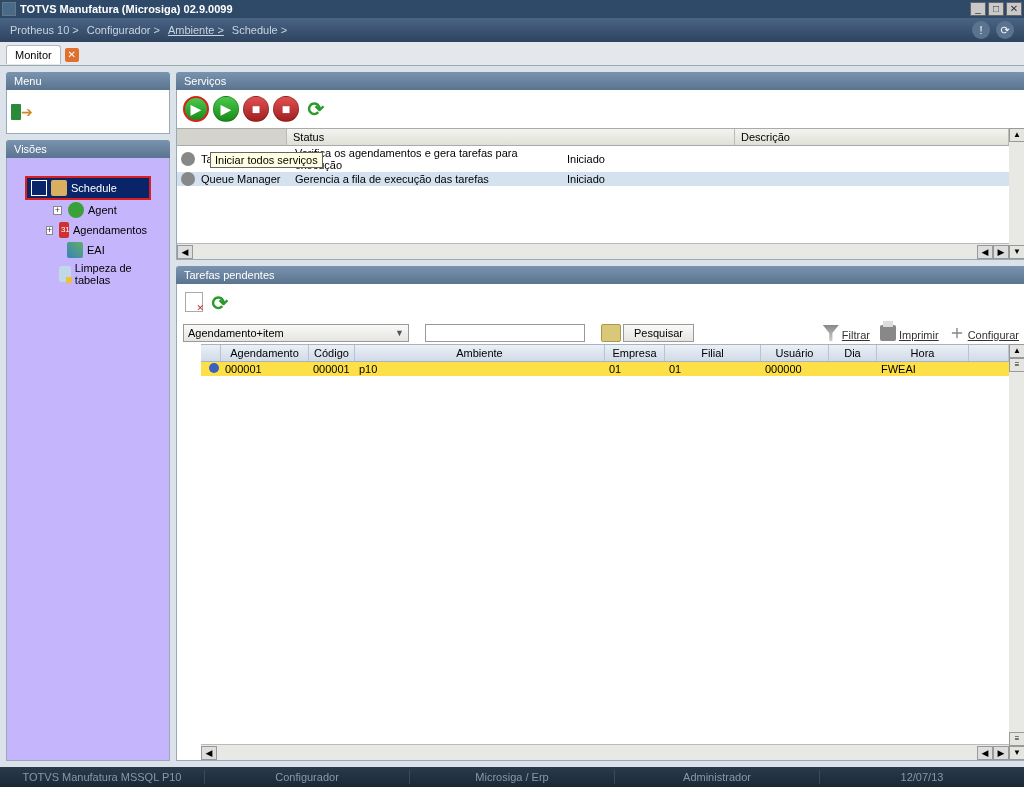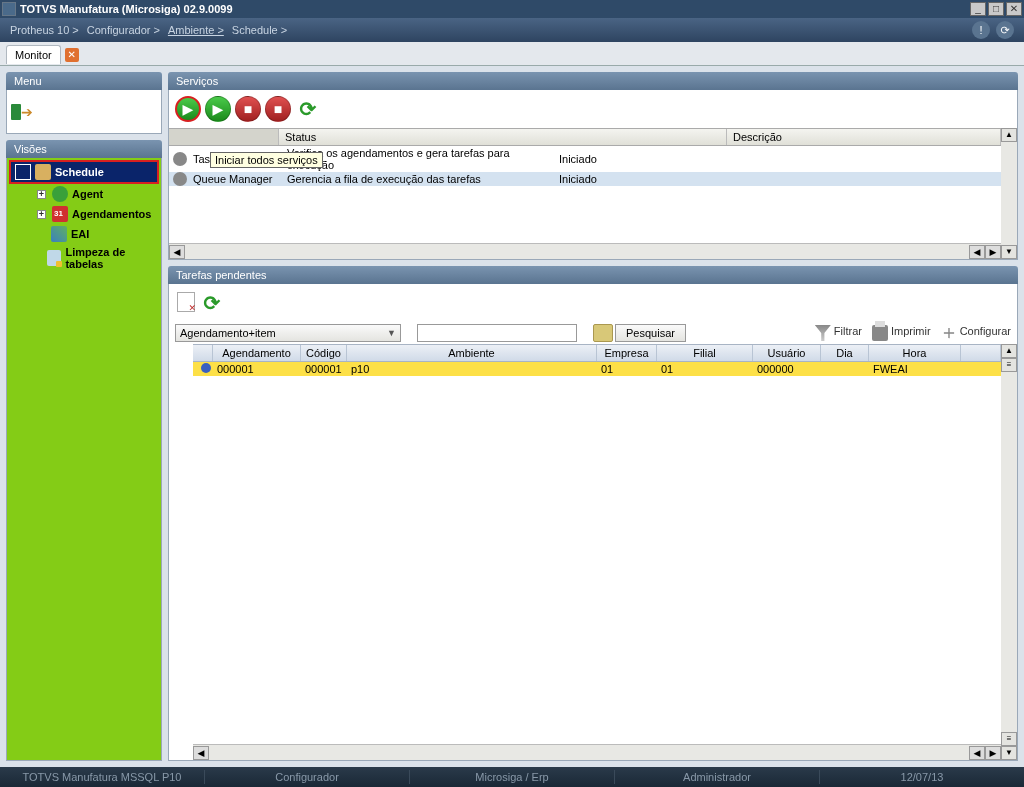--- a/index.html
+++ b/index.html
@@ -31,21 +31,21 @@
 .panel { background: #fff; border: 1px solid #9aa8b8; border-top:none; }
 
 
 .leftcol { width: 164px; display:flex; flex-direction:column; }
 .menu-panel { margin-bottom: 6px; }
 .menu-body { height: 44px; display:flex; align-items:center; padding:4px;}
 .exit-icon { width:28px; height:20px; display:inline-block; position:relative; }
 .exit-icon::before { content:""; position:absolute; width:10px; height:16px; background:#2a8a3a; left:0; top:2px; border-radius:1px;}
 .exit-icon::after { content:"➔"; position:absolute; left:10px; top:2px; color:#cc8a2a; font-size:14px;}
 
-.visoes-body { background:#84cc16; border:1px solid #9aa8b8; border-top:none; flex:1; padding:2px;font-weight:bold;}
+.visoes-body { background:#c4b5fd; border:1px solid #9aa8b8; border-top:none; flex:1; padding:18px;}
 
 .tree-item { display:flex; align-items:center; padding:2px 4px; gap:4px; cursor:pointer; }
 .tree-item.selected { background:#0a246a; color:#fff; border:2px solid #d82020; }
 .tree-indent { display:inline-block; }
 .expander { width:9px; height:9px; border:1px solid #888; display:inline-flex; align-items:center; justify-content:center; font-size:9px; line-height:7px; margin-right:2px; color:#333; background:#fff;}
 .tree-icon { width:16px; height:16px; display:inline-block; }
 .ico-schedule-sq { background:#0a246a; border:1px solid #fff;}
 .ico-folder { background:#d8b060; border-radius:2px;}
 .ico-agent { background:#3aa03a; border-radius:50%;}
 .ico-agend { background:#d03030; border-radius:2px; position:relative;}
@@ -92,21 +92,21 @@
 
 .searchbar { display:flex; align-items:center; gap:16px; padding:2px 6px;}
 .combo { border:1px solid #999; background:linear-gradient(#fafafa,#e4e4e0); padding:2px 4px; width:226px; display:flex; align-items:center; justify-content:space-between; cursor:pointer;}
 .combo .arrow{font-size:9px;color:#555;}
 .searchinput { border:1px solid #999; padding:2px 4px; width:160px; background:#fff;}
 .searchbtn-wrap{display:flex;align-items:center;gap:2px;}
 .binoc{width:20px;height:18px;background:#d8c878;border:1px solid #aa9850;border-radius:2px;display:inline-block;}
 .pesqbtn{border:1px solid #999;background:linear-gradient(#fafafa,#e4e4e0);padding:2px 10px;cursor:pointer;}
 
 .rightactions{margin-left:auto;display:flex;gap:10px;align-items:center;}
-.action{display:flex;align-items:flex-start;gap:3px;cursor:pointer;color:#333;}
+.action{display:flex;align-items:flex-end;gap:3px;cursor:pointer;color:#333;text-decoration:underline;}
 .aicon{width:16px;height:16px;display:inline-block;}
 .aicon.filter{background:linear-gradient(#888,#ccc);clip-path:polygon(0 0,100% 0,60% 50%,60% 100%,40% 100%,40% 50%);}
 .aicon.print{background:#888;border-radius:2px;position:relative;}
 .aicon.print::before{content:"";position:absolute;width:10px;height:6px;background:#ddd;top:-4px;left:3px;}
 .aicon.config{background:transparent;position:relative;}
 .aicon.config::before{content:"✕";position:absolute;color:#888;font-size:14px;transform:rotate(45deg);left:2px;}
 
 .tgrid-header{display:flex;background:linear-gradient(#ecf0f6,#d0dae8);border-top:1px solid #a8b4c4;border-bottom:1px solid #a8b4c4;}
 .tgh{padding:2px 4px;border-right:1px solid #b8c4d4;text-align:center;}
 .tc0{width:20px;}.tc1{width:88px;}.tc2{width:46px;}.tc3{width:250px;}.tc4{width:60px;}.tc5{width:96px;}.tc6{width:68px;}.tc7{width:48px;}.tc8{width:92px;}.tc9{width:40px;}

